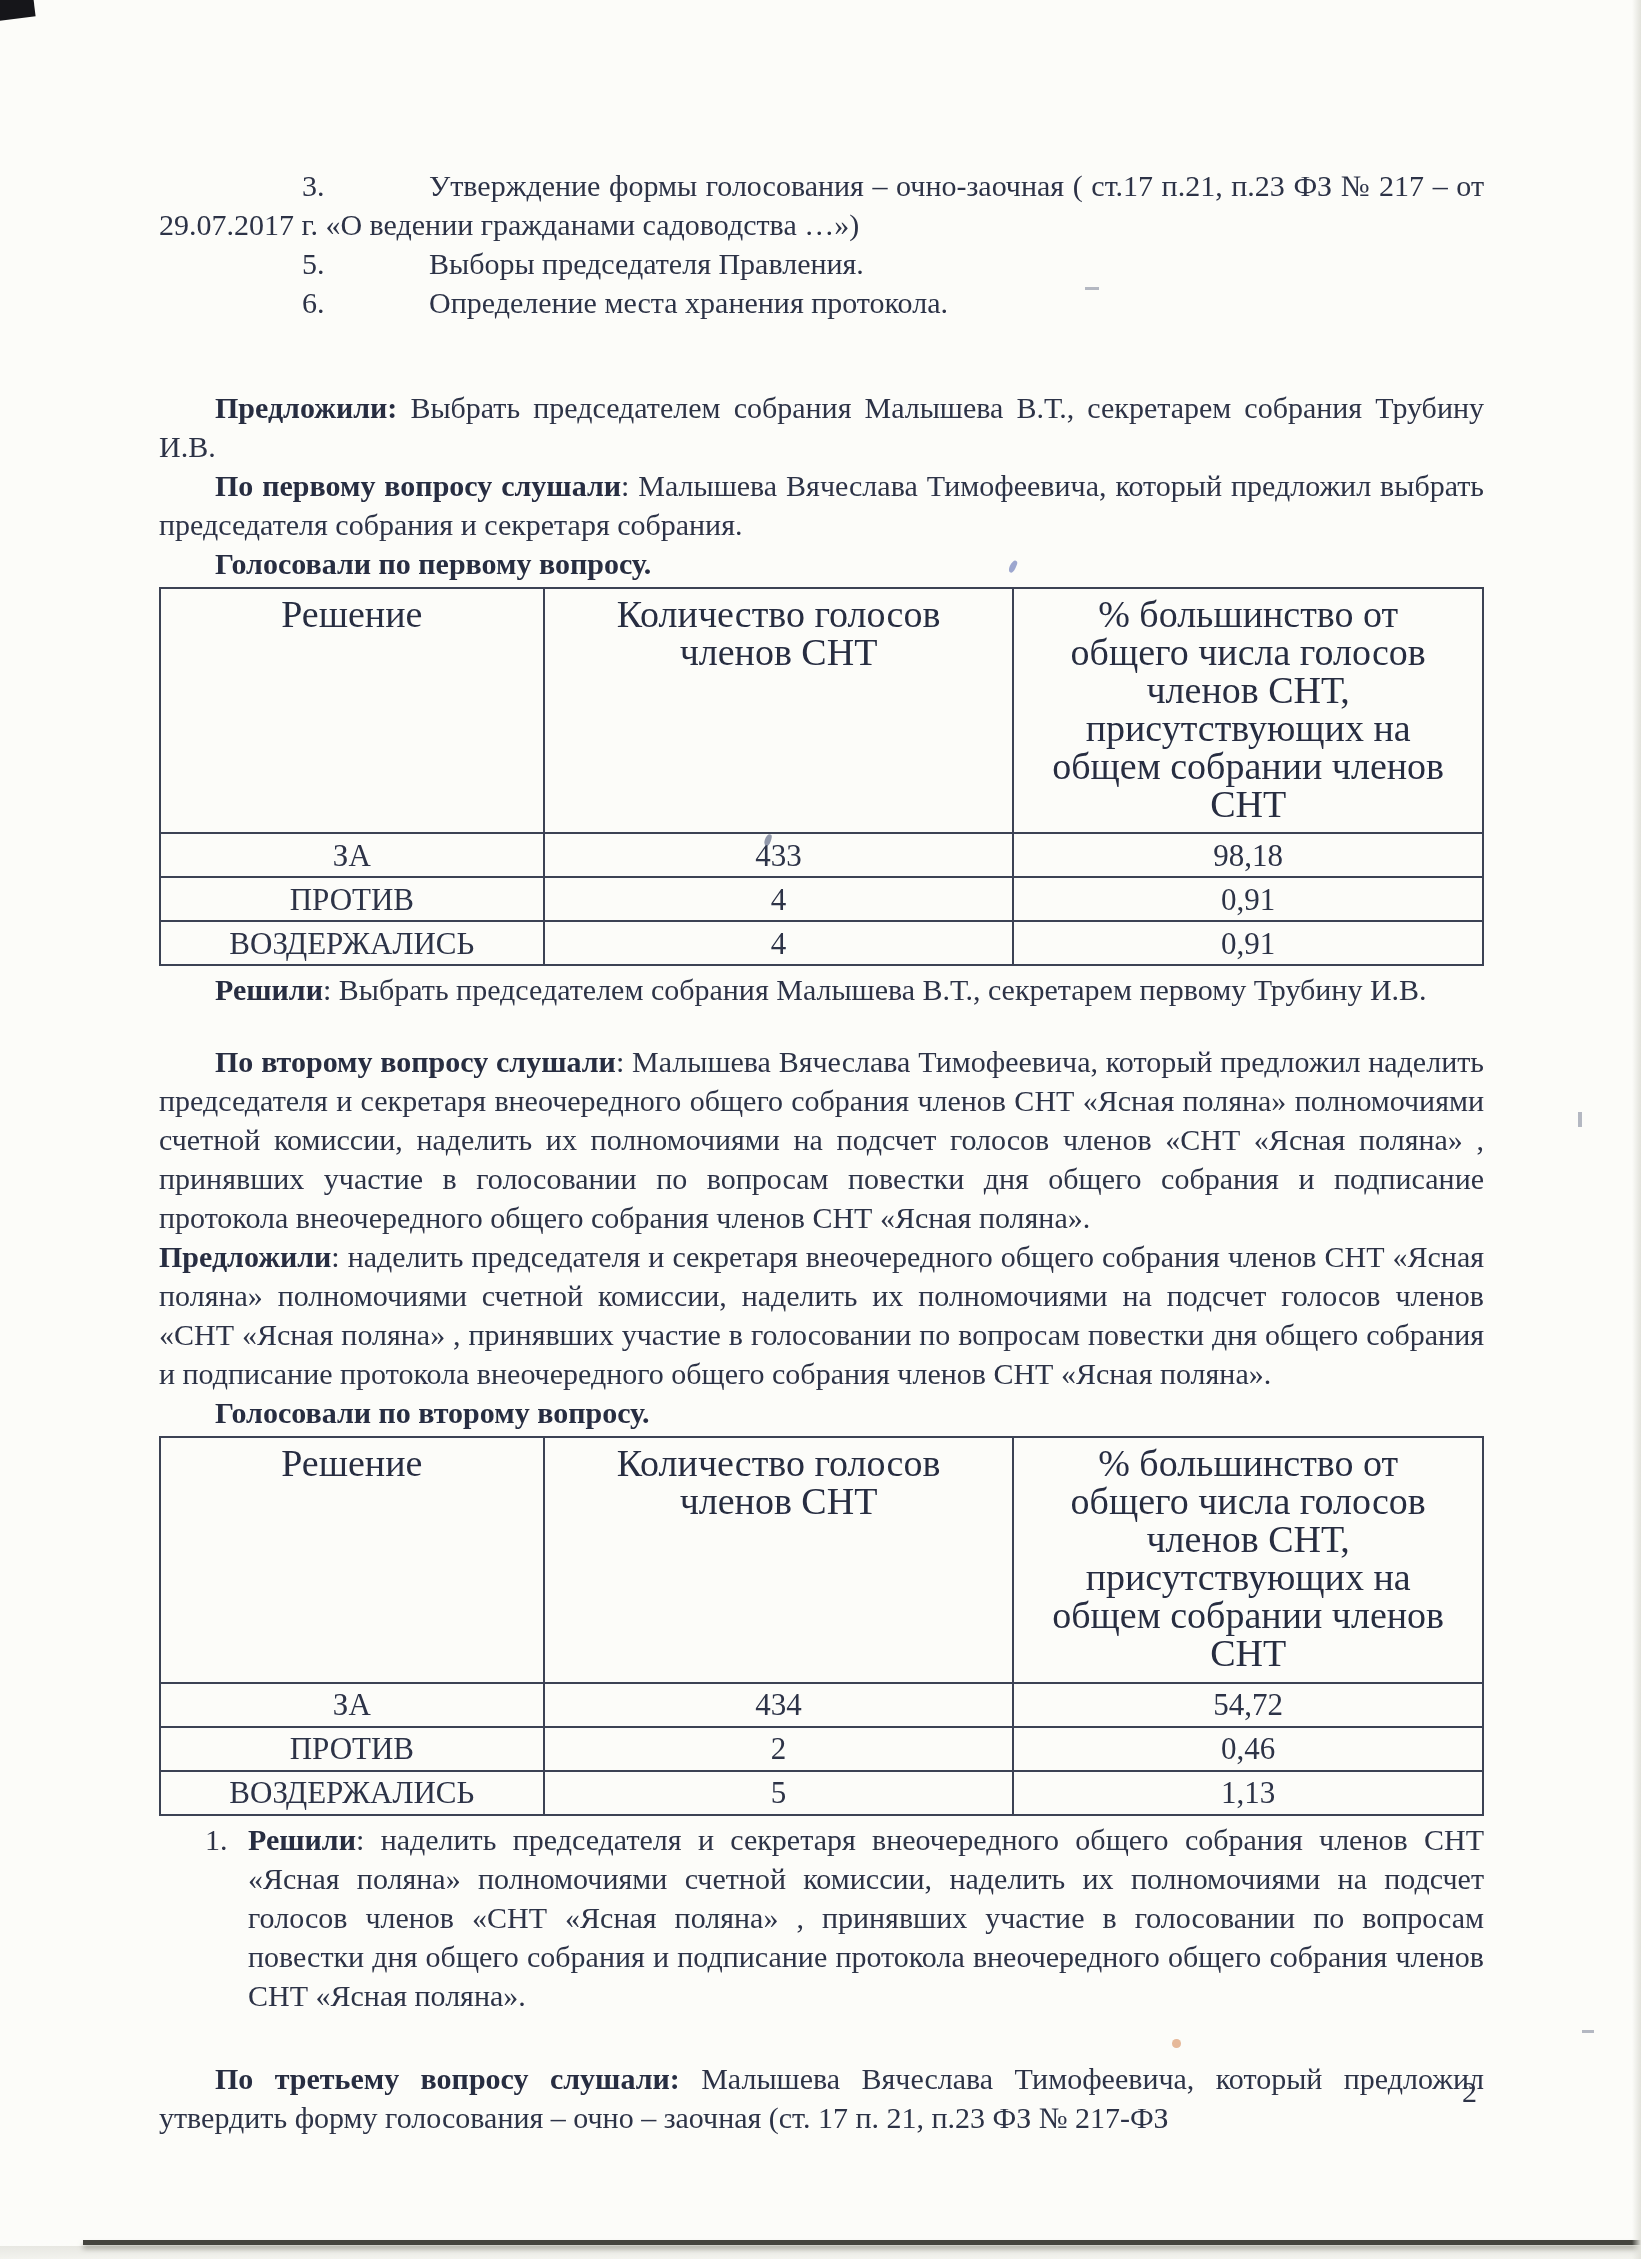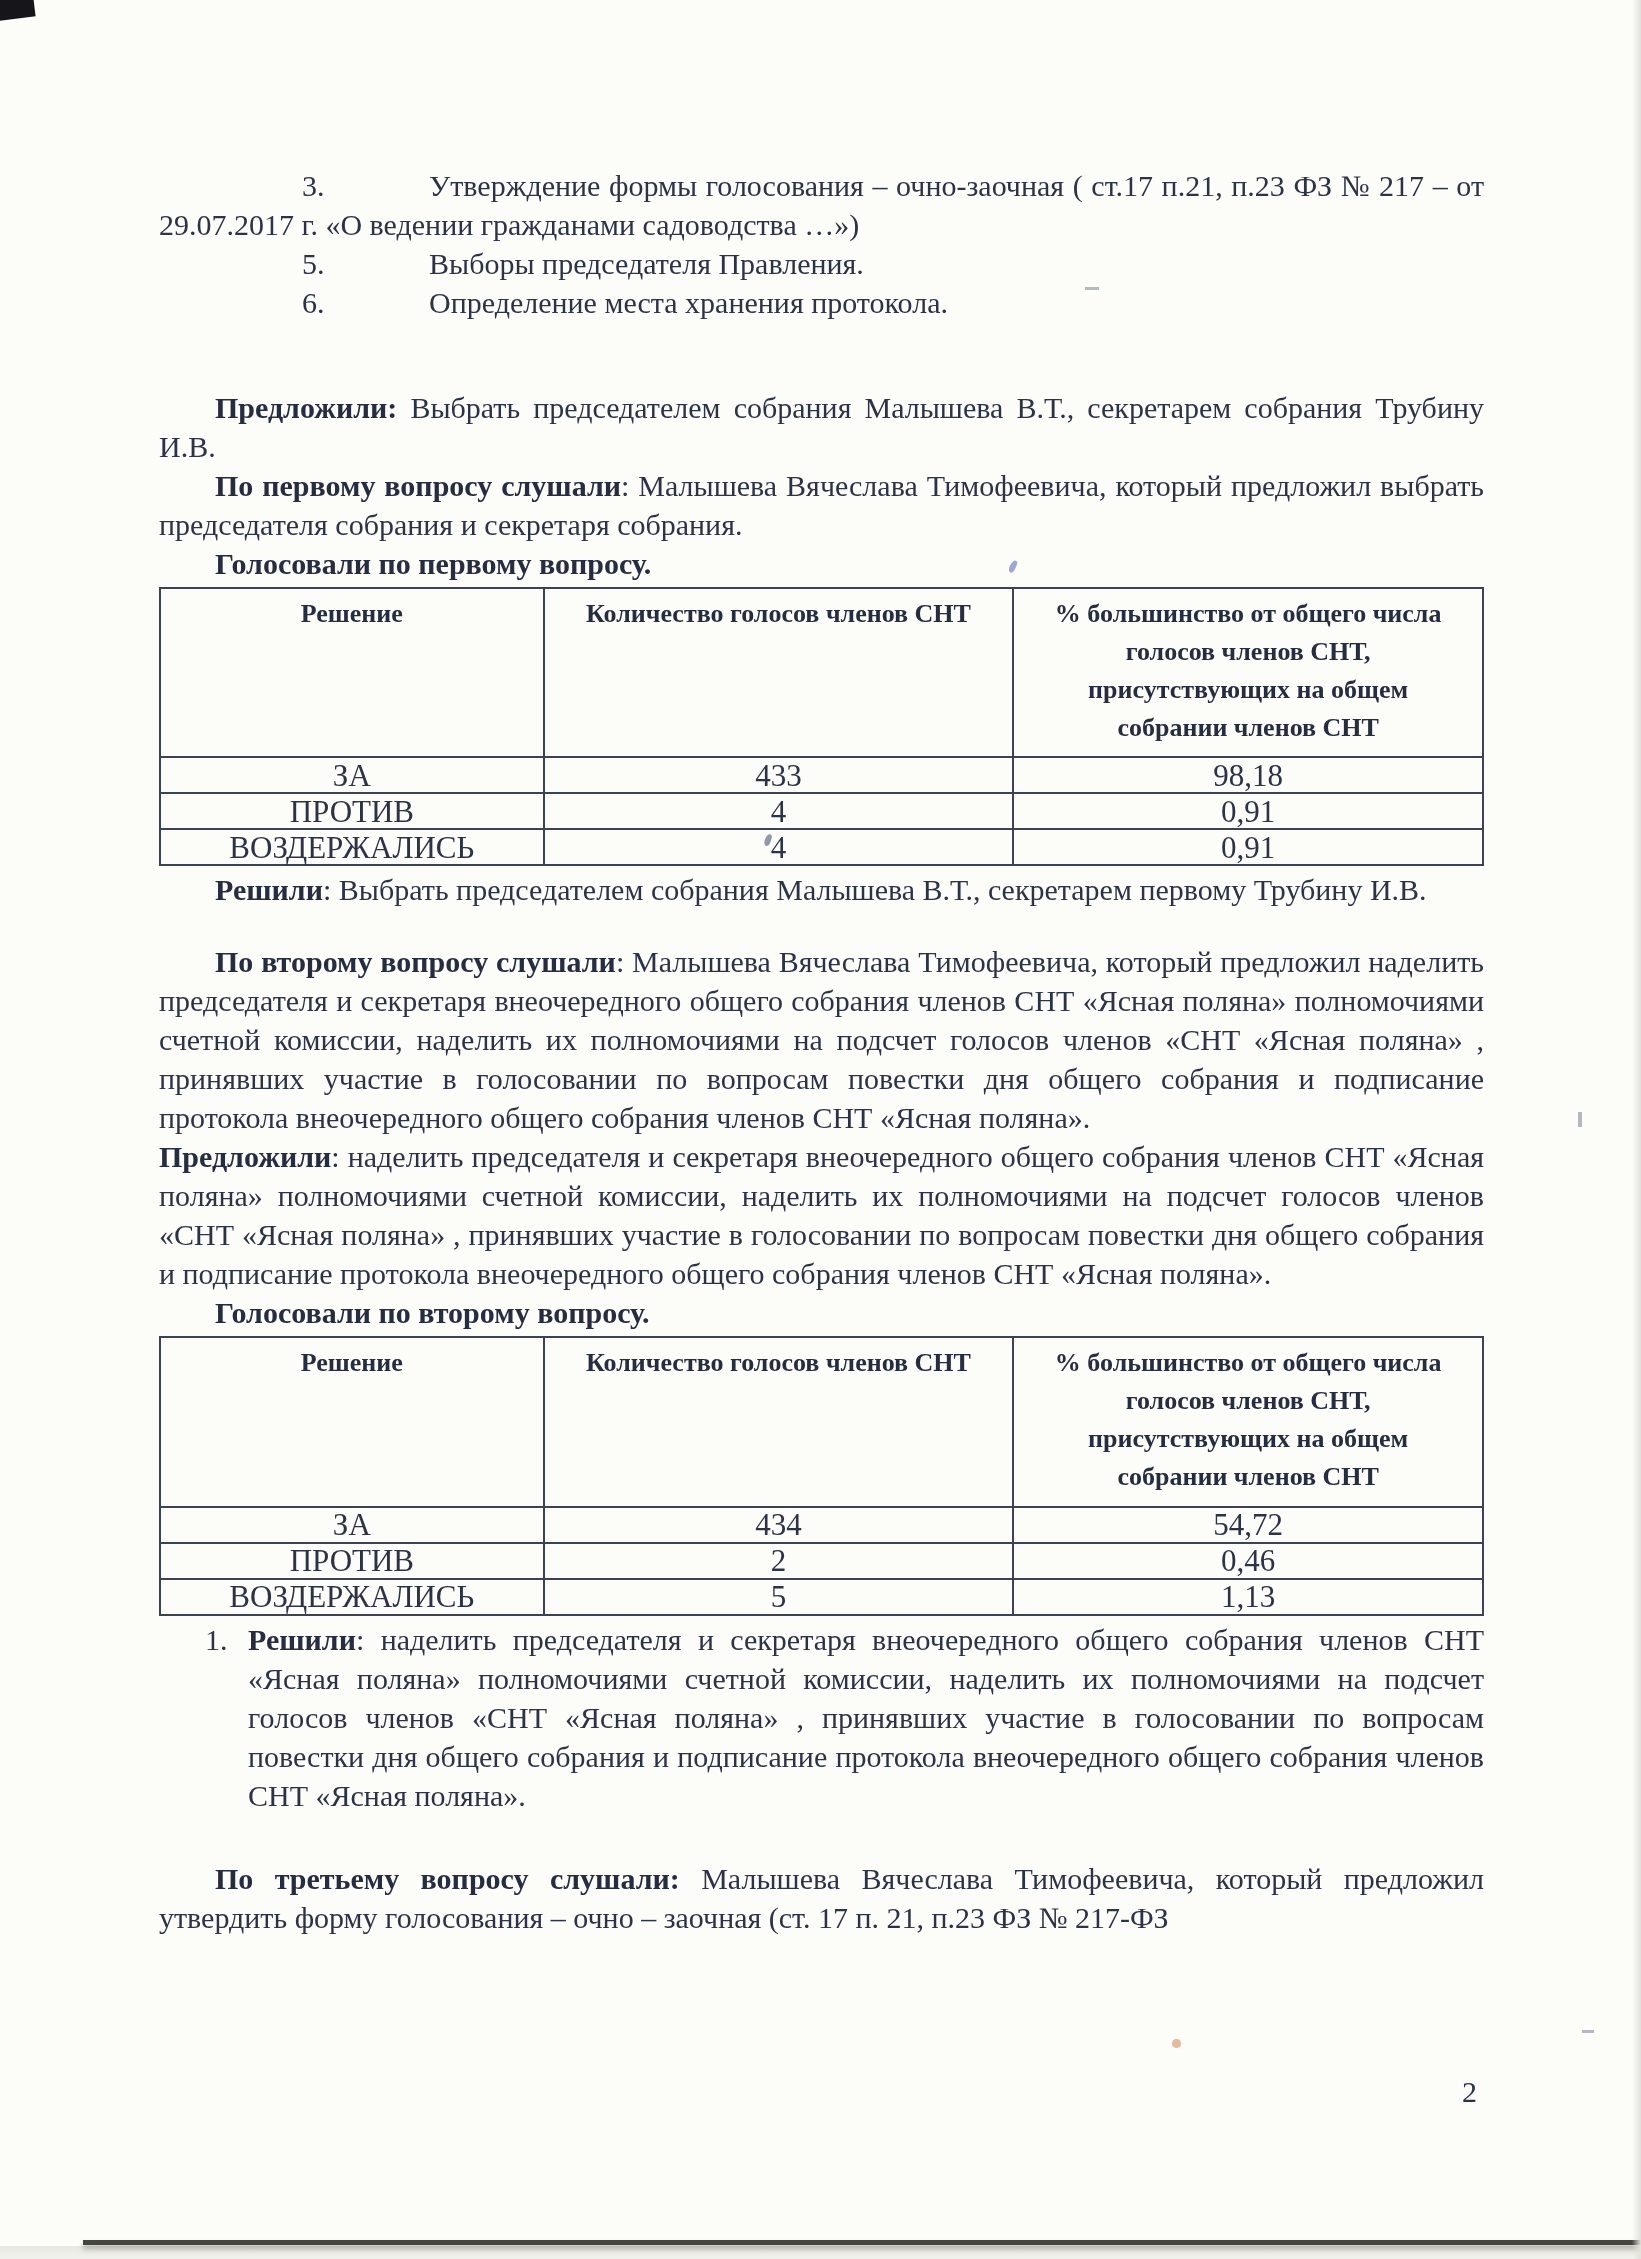--- a/index.html
+++ b/index.html
@@ -36,32 +36,32 @@
   table.vote {
     width: 100%;
     border-collapse: collapse;
     margin: 1.9px 0 3.9px 0;
     table-layout: fixed;
   }
   table.vote, table.vote th, table.vote td {
     border: 2.9px solid #3c4254;
   }
   table.vote th {
-    font-weight: bold;
+    font-weight: normal;
     color: #272d41;
     text-align: center;
     vertical-align: top;
     padding: 5.8px 21px 9.7px 21px;
     line-height: 38px;
-    font-size: 26px;
+    font-size: 38px;
   }
   table.vote td {
     text-align: center;
     vertical-align: middle;
-    height: 36px;
+    height: 44px;
     padding: 0 23px;
     font-size: 31px;
     line-height: 33px;
   }
   .col-decision { width: 29%; }
   .col-votes    { width: 35.5%; }
   .col-percent  { width: 35.5%; }
   .hang-list { padding-left: 89px; text-indent: -43px; }
   .hang-num { display: inline-block; width: 43px; text-indent: 0; }
   .page-number {

